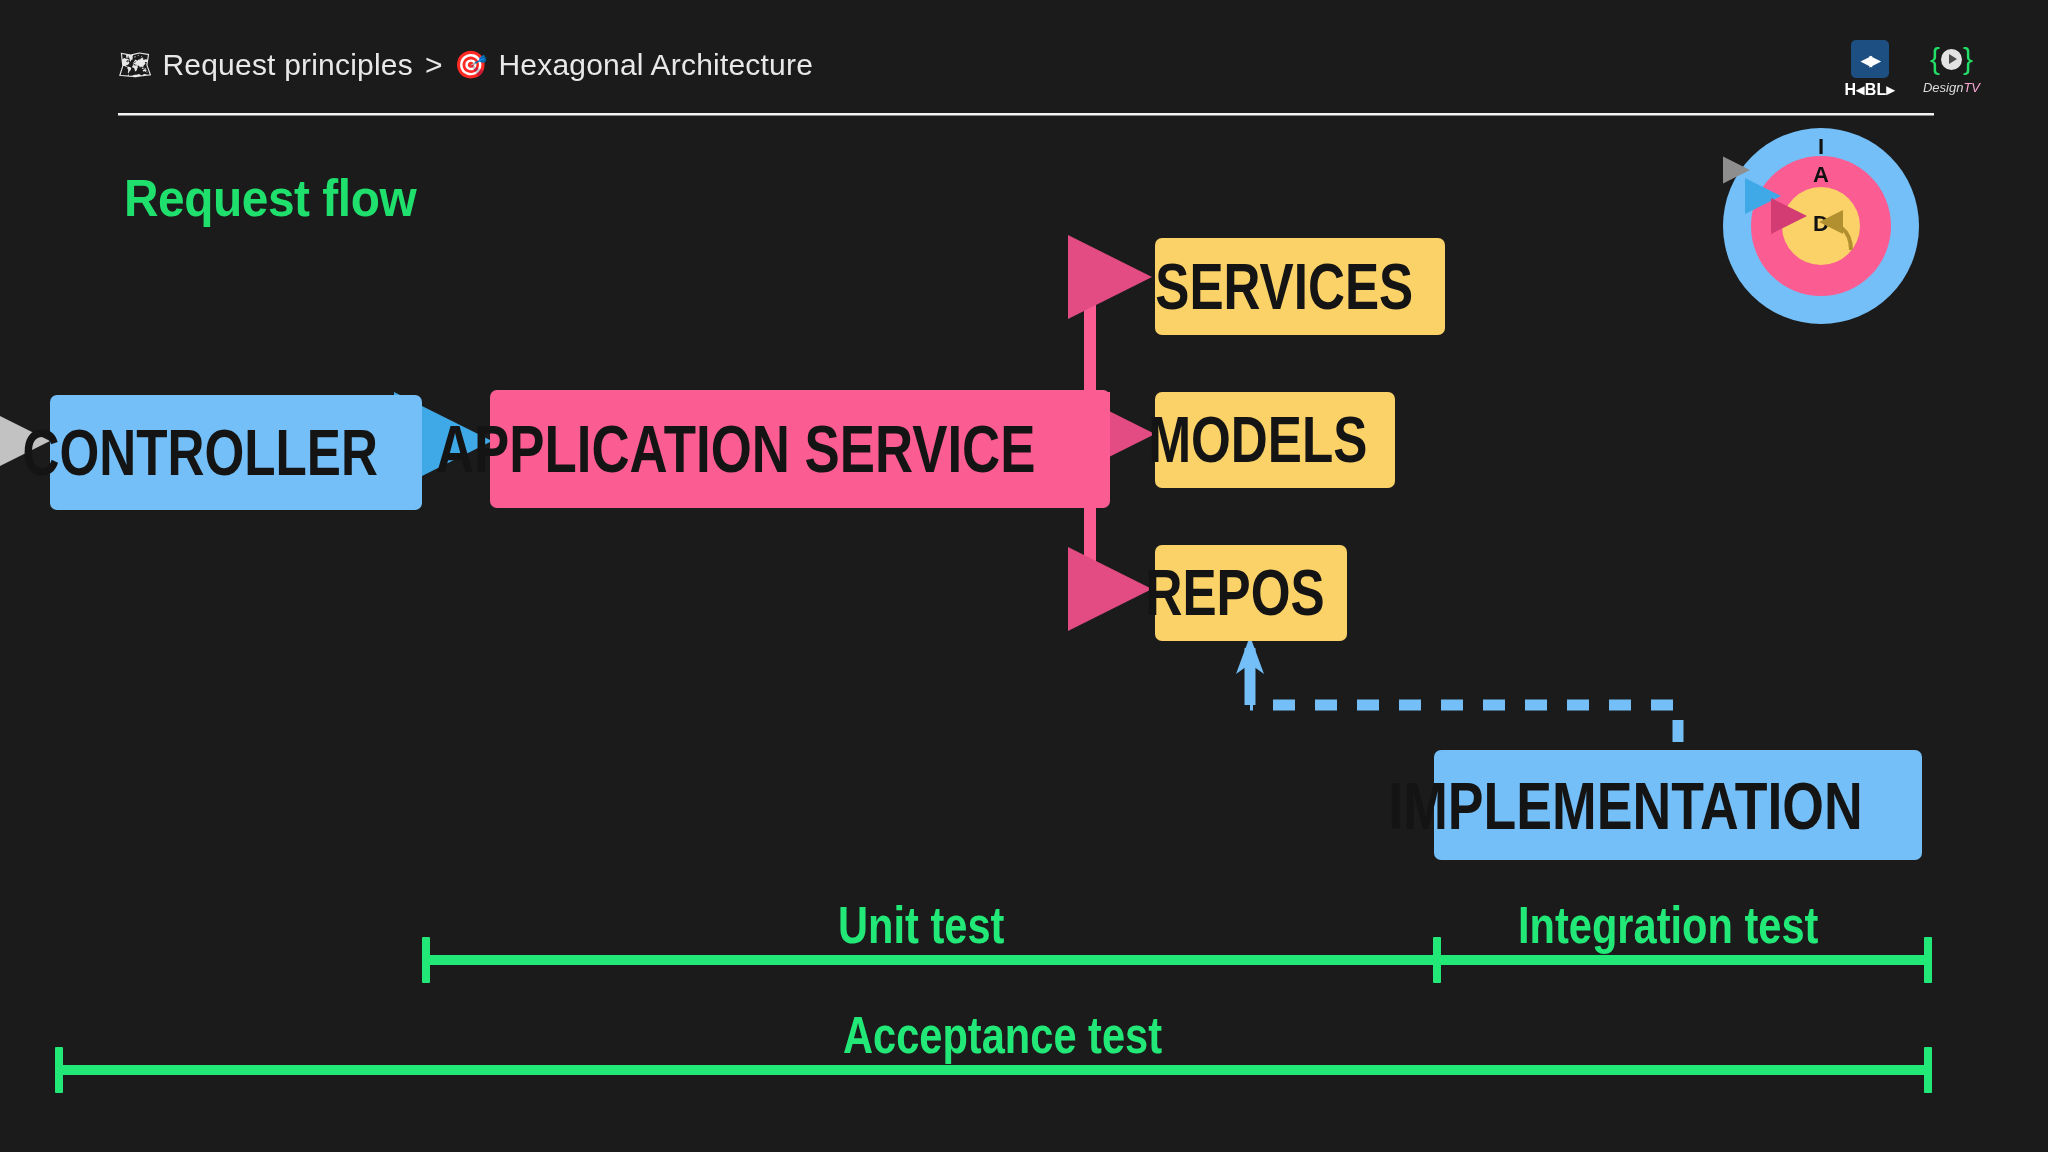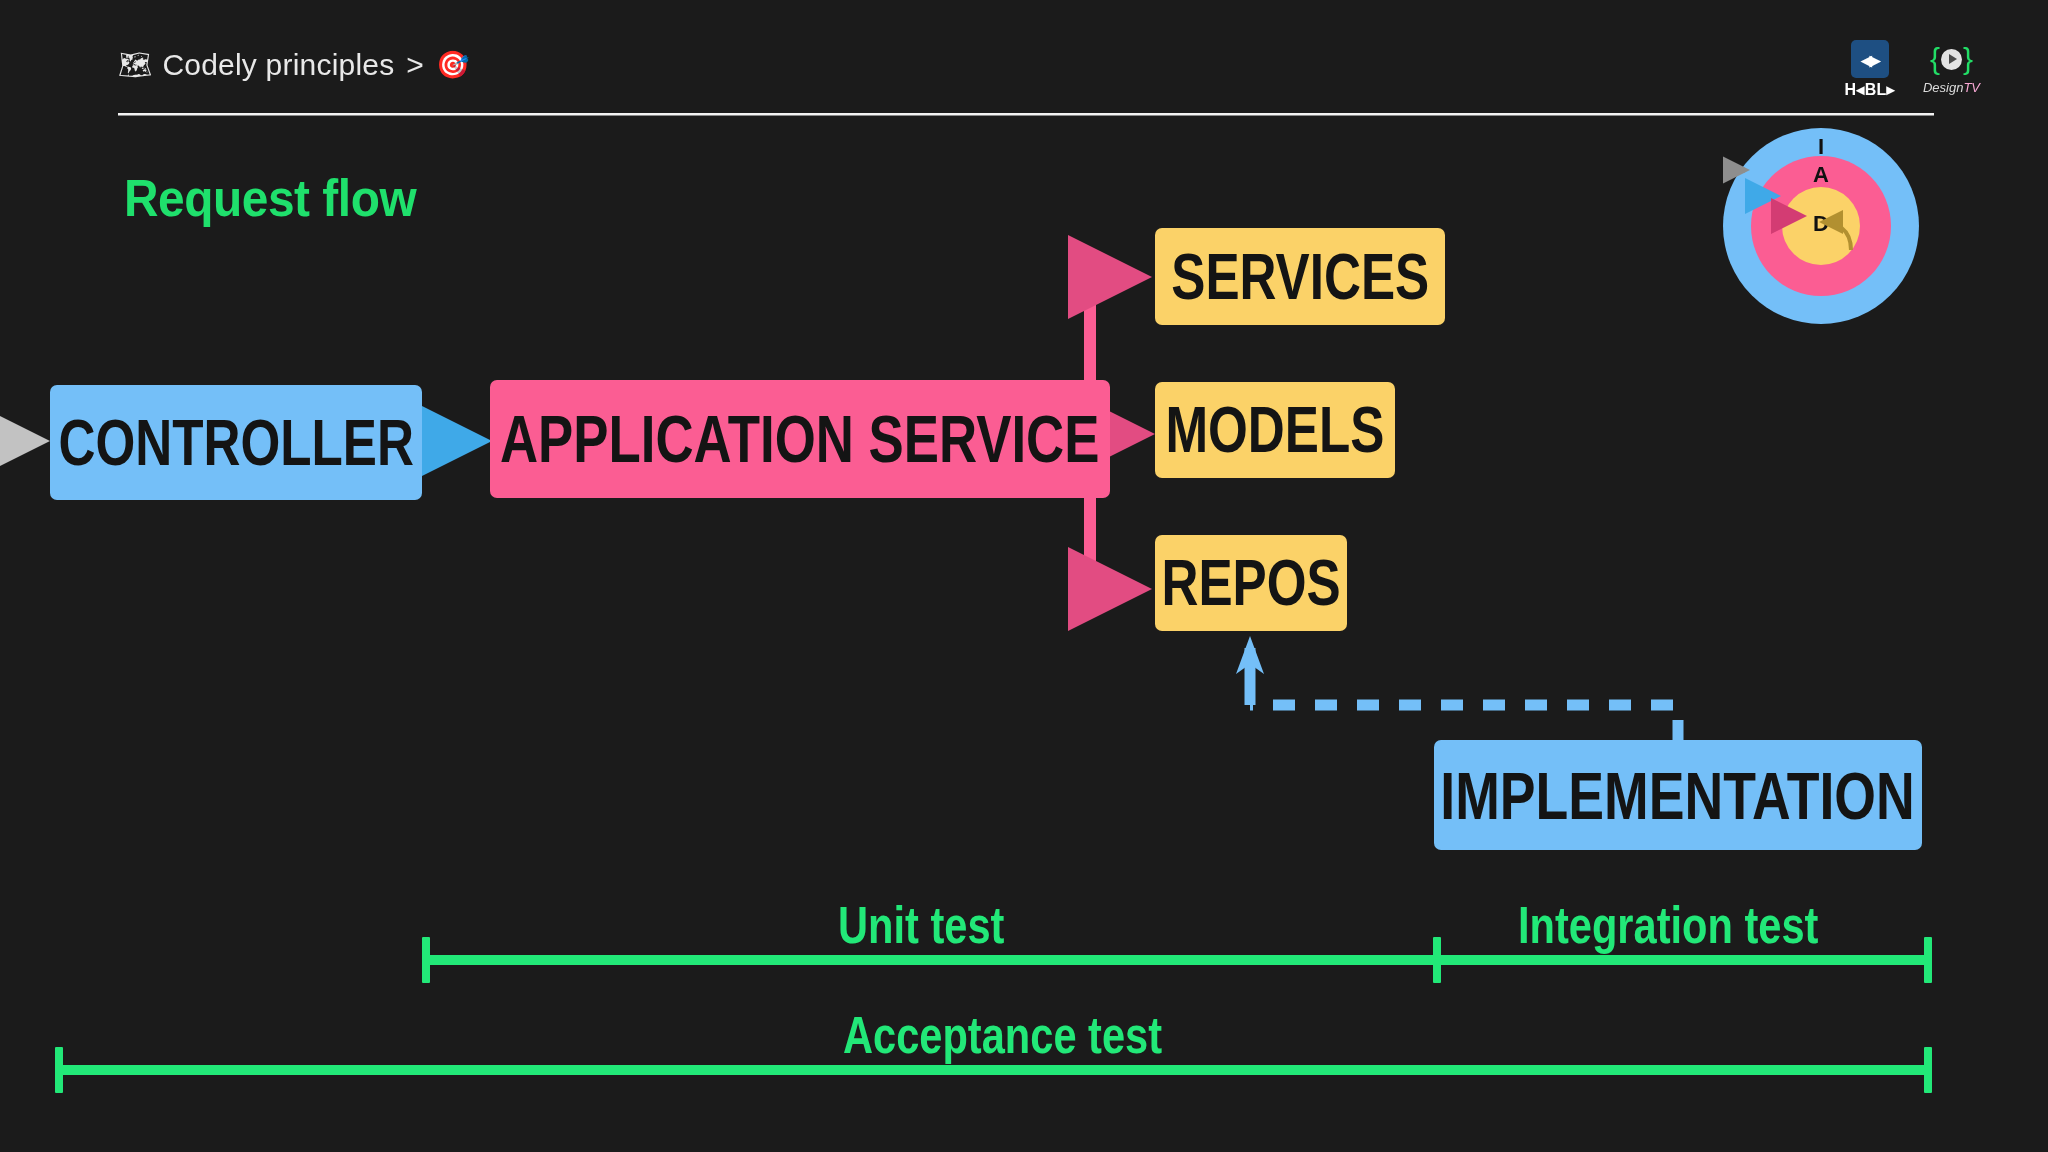--- a/index.html
+++ b/index.html
@@ -159,28 +159,29 @@
     letter-spacing: -0.5px;
     transform: scaleX(0.92);
     transform-origin: left center;
   }
 
   
   .box {
     position: absolute;
     display: flex;
     align-items: center;
-    justify-content: center;
+    justify-content: flex-end;
     border-radius: 7px;
     color: #141414;
     font-family: "Liberation Sans", sans-serif;
     font-weight: bold;
     line-height: 1;
     text-align: center;
     box-sizing: border-box;
+    margin-top: 10px;
   }
   .box span {
     display: block;
     transform: scaleX(0.80);
     transform-origin: center center;
     white-space: nowrap;
   }
   .blue   { background: #74bff8; }
   .pink   { background: #fb5d93; }
   .yellow { background: #fbd268; }
@@ -238,23 +239,24 @@
   #label-acc       { left: 843px; top: 1009px; transform-origin: left center; }
 </style>
 </head>
 <body>
 
 <div id="stage">
 
   <div id="header">
     <div class="breadcrumb">
       <span class="bc-emoji">🗺</span>
-      <span>Codely principles</span>
+      <span>Request principles</span>
       <span class="bc-sep">&gt;</span>
       <span class="bc-emoji">🎯</span>
+      <span>Hexagonal Architecture</span>
     </div>
     <div id="divider"></div>
   </div>
 
   <div id="logos">
     <div class="logo-block">
       <div class="habla-mark">◂▸</div>
       <div class="habla-label">H◂BL▸</div>
     </div>
     <div class="logo-block">

